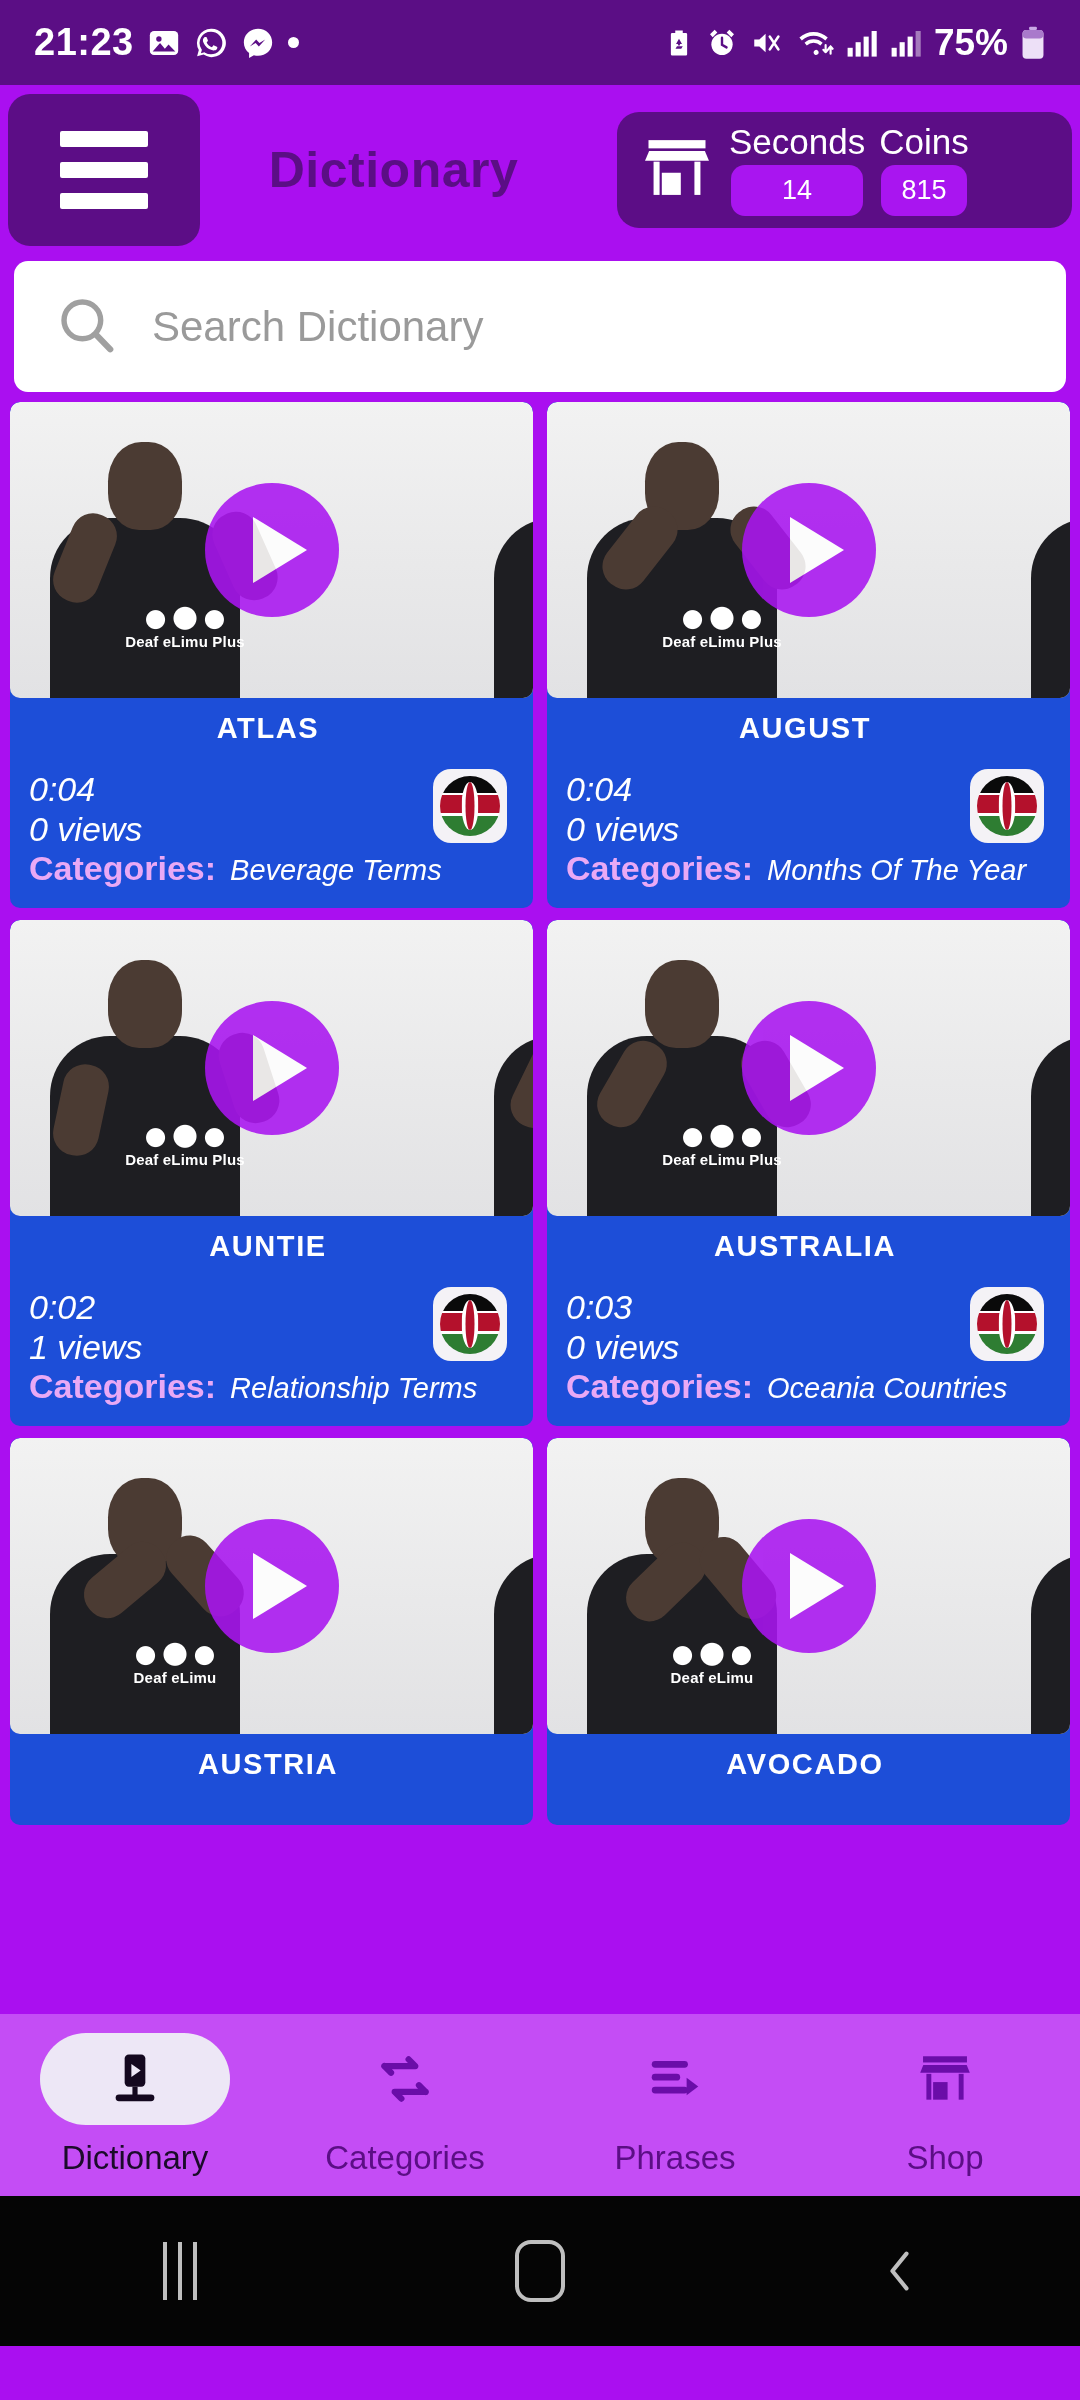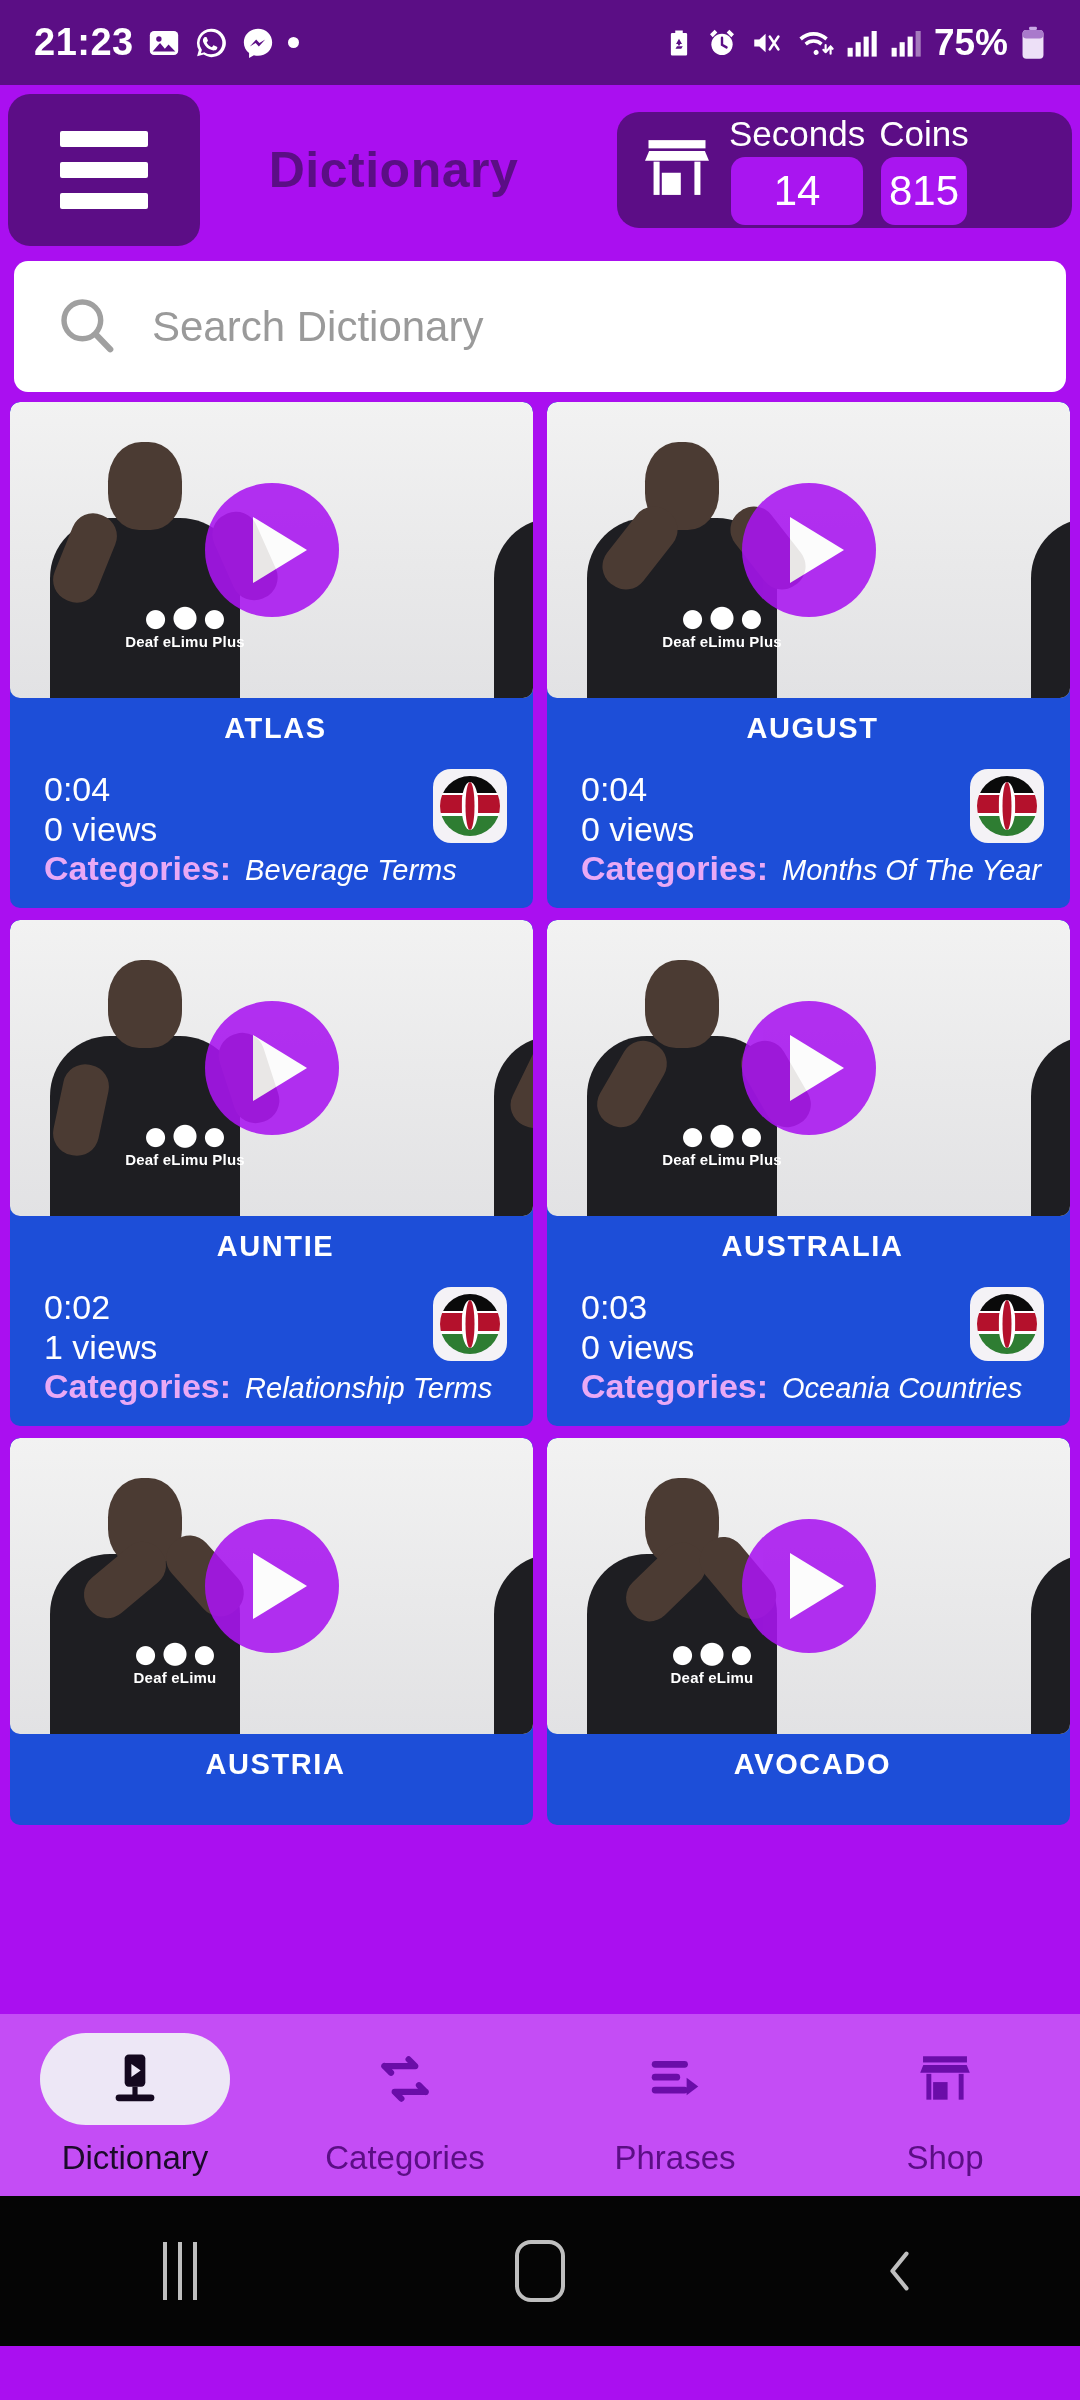--- a/index.html
+++ b/index.html
@@ -58,21 +58,21 @@
     display:flex; align-items:center;
     padding:0 16px 0 22px; gap:14px;
     flex:0 0 auto;
   }
   .shop-ico{ flex:0 0 auto; }
   .stat-col{ display:flex; flex-direction:column; align-items:center; gap:6px; }
   .stat-label{ font-size:35px; color:#fff; font-weight:400; line-height:1; }
   .stat-badge{
     background:#A915F0;
     border-radius:14px;
-    color:#fff; font-size:42px;
+    color:#fff; font-size:27px;
     padding:10px 0; text-align:center;
     min-width:132px;
   }
   .stat-badge.coins{ min-width:86px; padding-left:8px; padding-right:8px; }
 
   
   .search-wrap{ padding:6px 14px 10px 14px; background:#AA0FF0; }
   .search-box{
     height:131px; background:#fff;
     border-radius:14px;
@@ -149,32 +149,32 @@
   .play-tri{
     width:0; height:0;
     border-left:54px solid #fff;
     border-top:33px solid transparent;
     border-bottom:33px solid transparent;
     margin-left:16px;
   }
 
   .card-body{
     flex:1 1 auto;
-    padding:14px 26px 20px 34px;
+    padding:14px 26px 20px 19px;
     display:flex; flex-direction:column;
     position:relative;
   }
   .card-title{
     text-align:center;
     color:#fff; font-size:29px;
     font-weight:700; letter-spacing:1.6px;
     margin-bottom:24px;
   }
   .meta-row{ display:flex; align-items:flex-start; }
-  .meta-text{ color:#fff; font-size:34px; line-height:1.18; }
+  .meta-text{ font-style:italic; color:#fff; font-size:34px; line-height:1.18; }
   .flag-badge{
     margin-left:auto;
     width:74px; height:74px;
     background:#F4F2F6;
     border-radius:18px;
     display:flex; align-items:center; justify-content:center;
     flex:0 0 auto;
   }
   .flag-circle{
     width:60px; height:60px; border-radius:50%;

